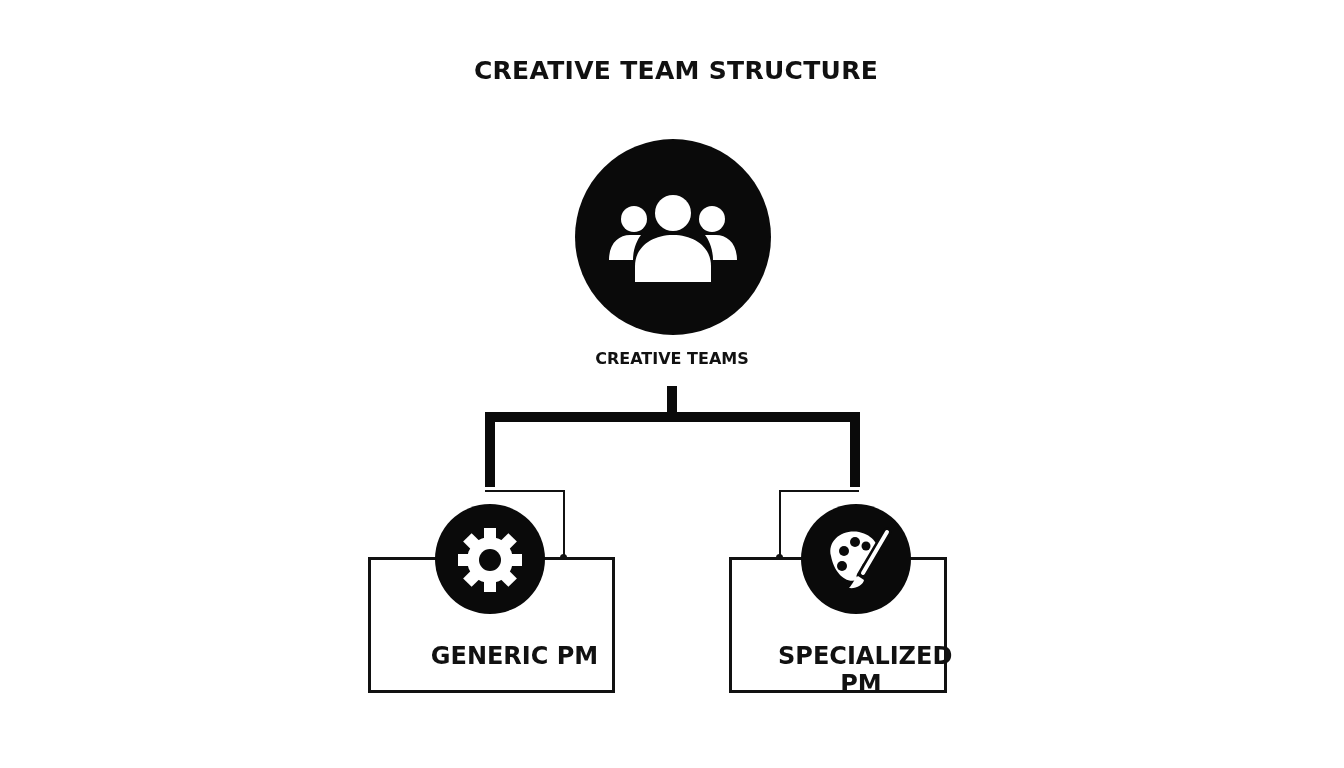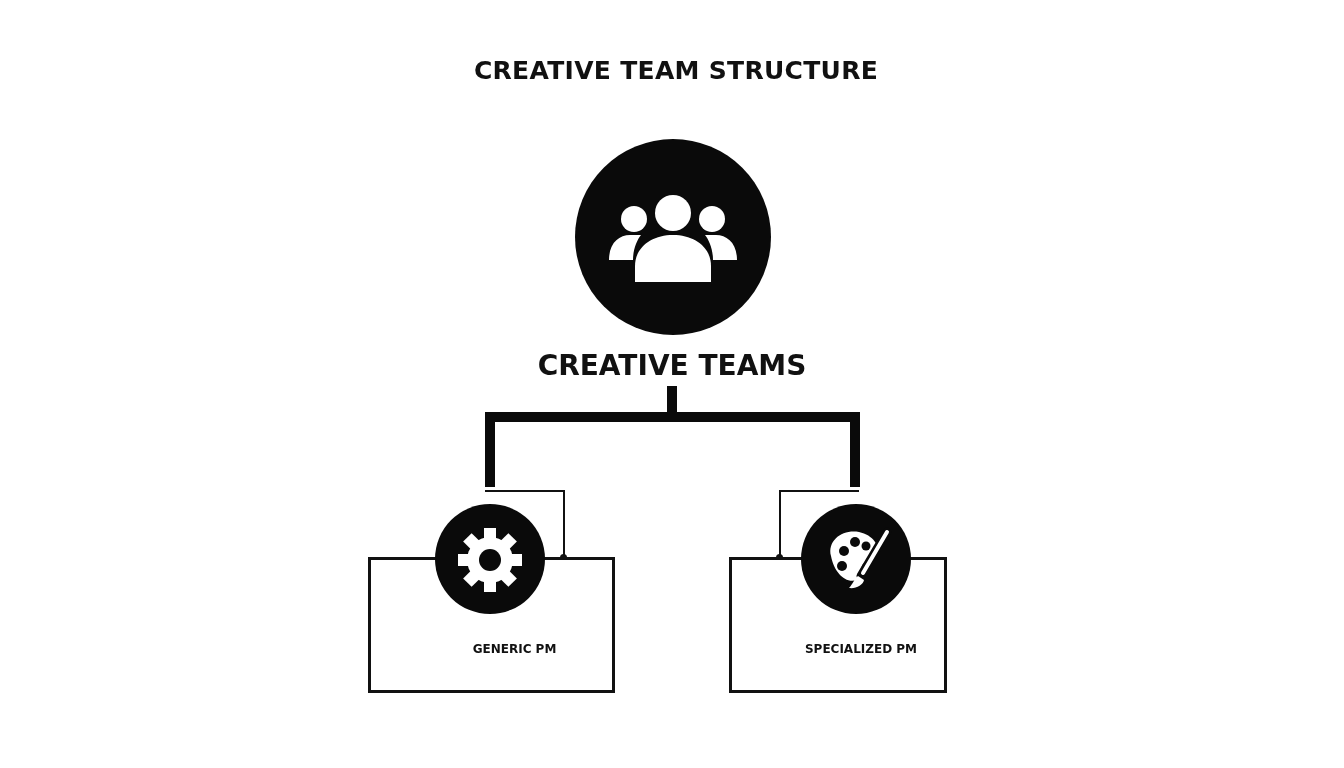--- a/index.html
+++ b/index.html
@@ -1,24 +1,24 @@
 <!DOCTYPE html>
 <html><head>
 <meta charset="utf-8">
 <style>
   html, body { margin:0; padding:0; }
   body { width:1344px; height:768px; background:#ffffff; position:relative; overflow:hidden; font-family:"DejaVu Sans", sans-serif; color:#111; }
   .abs { position:absolute; }
   .title { left:0; width:1352px; top:56px; text-align:center; font-size:25px; font-weight:bold; letter-spacing:0.3px; color:#111; }
   .root-circle { left:575px; top:139px; width:196px; height:196px; border-radius:50%; background:#0a0a0a; }
-  .root-label { left:0; width:1344px; top:349px; text-align:center; font-size:28px; font-weight:bold; color:#111; }
+  .root-label { left:0; width:1344px; top:349px; text-align:center; font-size:16px; font-weight:bold; color:#111; }
   .bar { background:#0a0a0a; }
   .thin { background:#111; }
   .box { border:3px solid #111; background:#fff; box-sizing:border-box; }
-  .box-label { left:0; right:0; top:82px; text-align:center; font-size:12px; font-weight:bold; color:#111;padding-left:46px; }
+  .box-label { left:0; right:0; top:82px; text-align:center; font-size:24px; font-weight:bold; color:#111;padding-left:46px; }
   .child-circle { width:110px; height:110px; border-radius:50%; background:#0a0a0a; }
   .dot { width:7px; height:7px; border-radius:50%; background:#111; }
   svg { display:block; }
 </style>
 </head>
 <body>
 
 <div class="abs title">CREATIVE TEAM STRUCTURE</div>
 
 <div class="abs root-circle">

